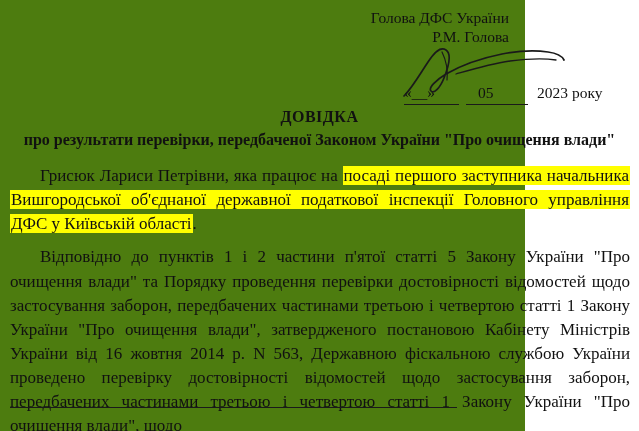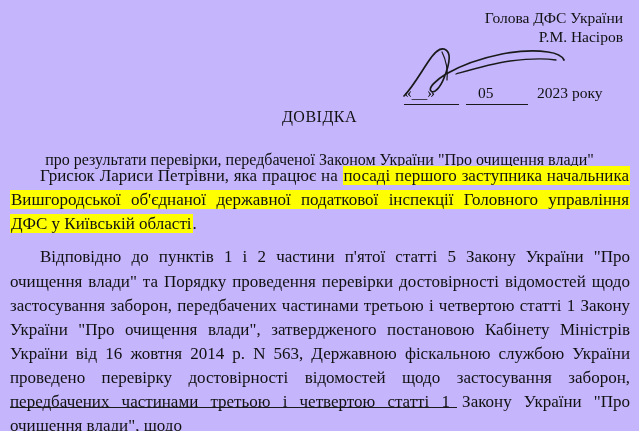--- a/index.html
+++ b/index.html
@@ -9,23 +9,23 @@
   }
   body {
     width: 639px;
     height: 431px;
     overflow: hidden;
     font-family: "Liberation Serif", serif;
     color: #111111;
   }
   .page {
     position: relative;
-    width: 639px;
+    width: 525px;
     height: 431px;
-    background: #c4b5fd;
+    background: #4d7c0f;
   }
   
   .header-block {
     position: absolute;
     top: 8px;
     right: 16px;
     text-align: right;
     line-height: 1.25;
     font-size: 15.5px;
   }
@@ -83,33 +83,32 @@
     pointer-events: none;
   }
   
   .title {
     position: absolute;
     top: 108px;
     left: 0;
     width: 639px;
     text-align: center;
     font-size: 16px;
-    font-weight: normal;
+    font-weight: bold;
     letter-spacing: 0.5px;
   }
   .subtitle {
     position: absolute;
     top: 128px;
     left: 18px;
     width: 603px;
     text-align: center;
     font-size: 16px;
-    font-weight: normal;
+    font-weight: bold;
     line-height: 1.45;
-    margin-top: 20px;
   }
   
   .body-text {
     position: absolute;
     top: 164px;
     left: 10px;
     width: 620px;
     font-size: 17px;
     line-height: 1.42;
     text-align: justify;
@@ -137,21 +136,21 @@
     border-bottom: 1.6px solid #1a1a1a;
   }
 </style>
 </head>
 <body>
 
 <div class="page">
 
   <div class="header-block">
     <div class="header-line">Голова ДФС України</div>
-    <div class="header-line">Р.М. Насіров</div>
+    <div class="header-line">Р.М. Голова</div>
   </div>
 
   <div class="date-line">
     <span class="date-quotes">«__»</span>
     <span class="date-month">05</span>
     <span class="date-year">2023 року</span>
     <div class="date-underline-1"></div>
     <div class="date-underline-2"></div>
   </div>
 

